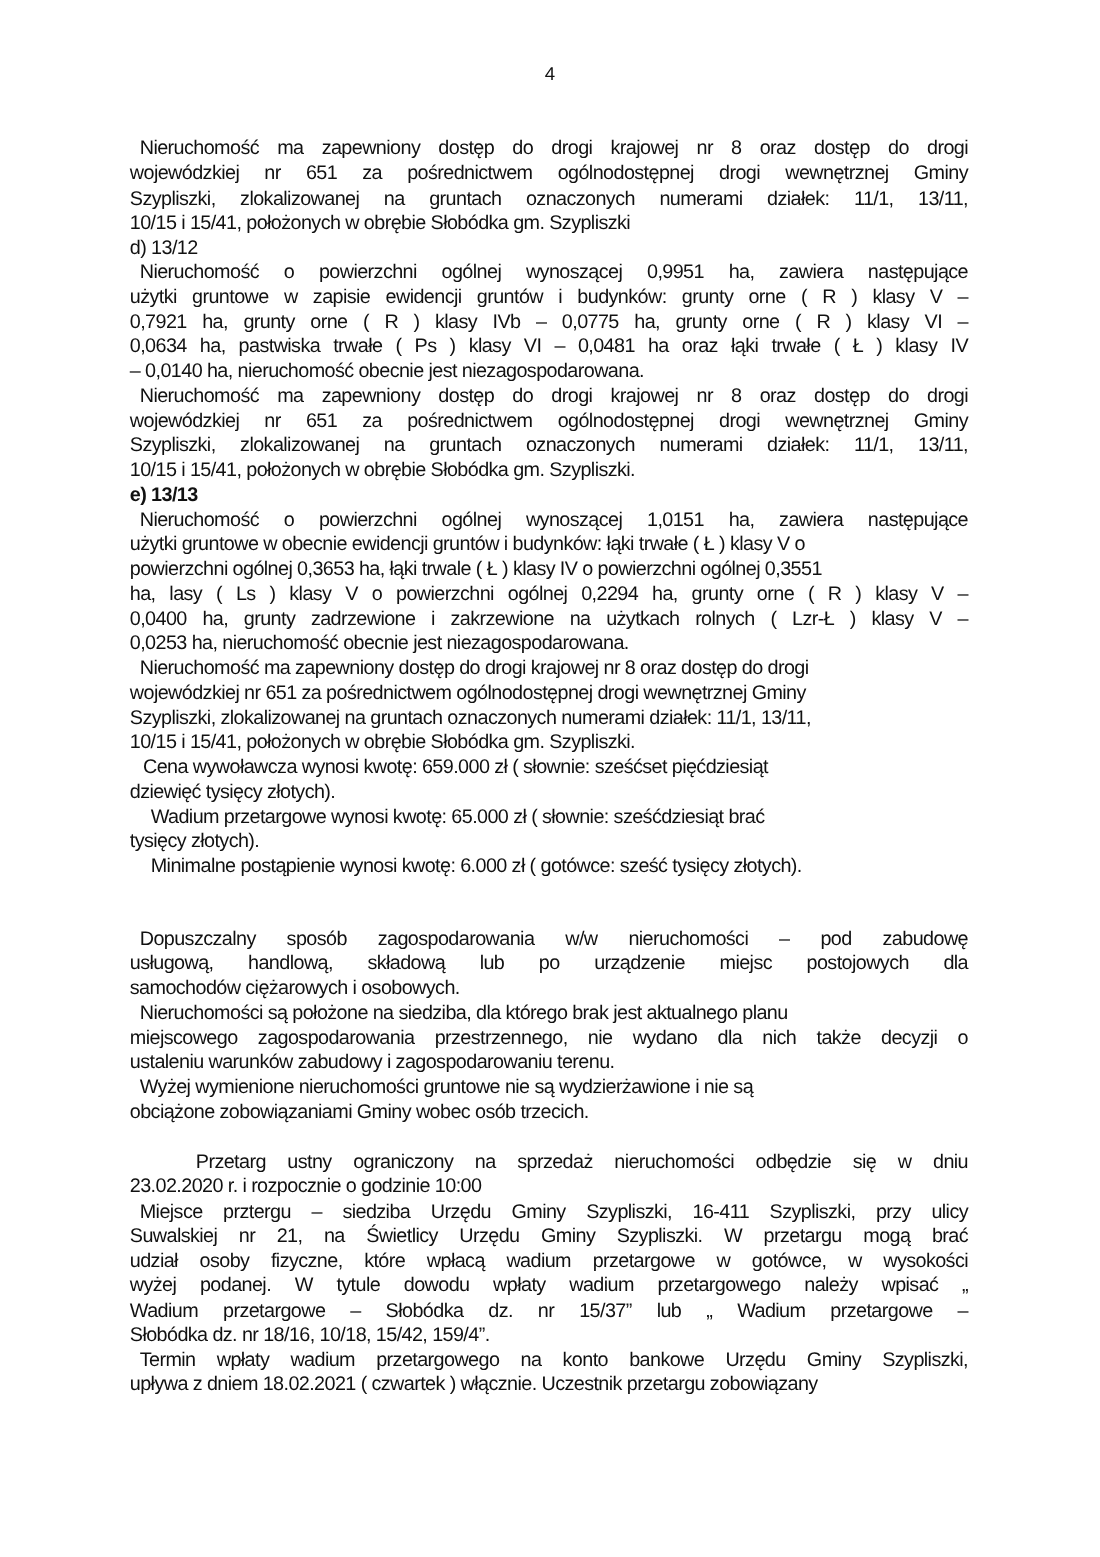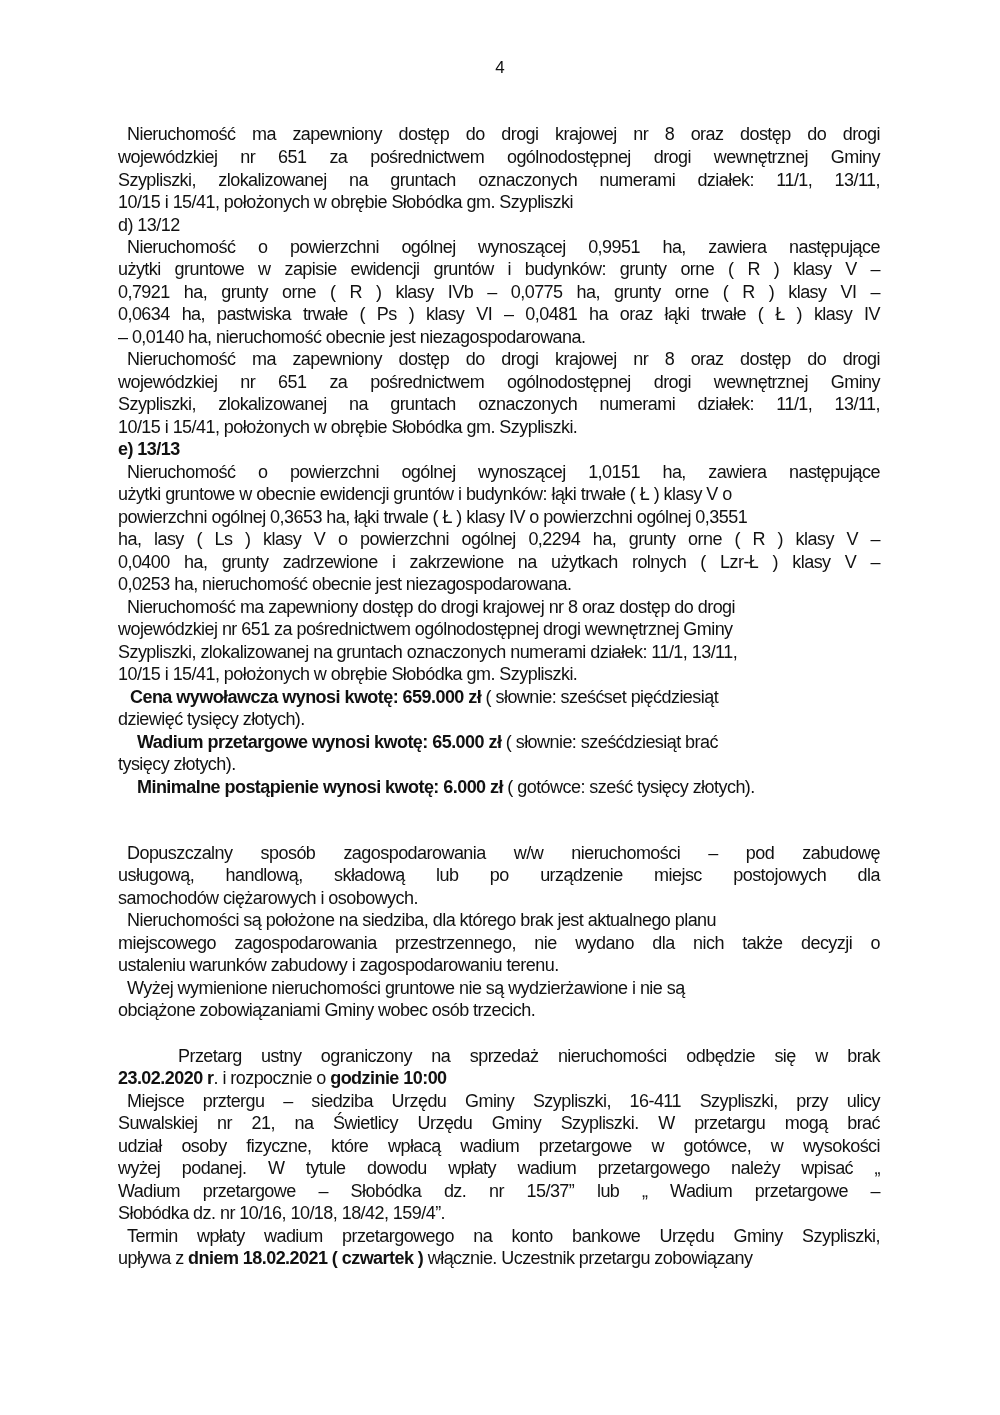--- a/index.html
+++ b/index.html
@@ -4,21 +4,21 @@
 <style>
   html,body{margin:0;padding:0;background:#ffffff;}
   body{width:1000px;height:1415px;position:relative;overflow:hidden;
        font-family:"Liberation Sans",sans-serif;color:#111;}
   .page-num{position:absolute;top:58px;left:0;width:1000px;text-align:center;font-size:17px;}
   .ln{position:absolute;left:118px;width:762px;font-size:18px;line-height:22px;white-space:nowrap;
       letter-spacing:-0.55px;}
   .ln.j{text-align:justify;text-align-last:justify;white-space:normal;}
   .ind{padding-left:9px;width:753px;}
   .ind2{padding-left:60px;width:702px;}
-  b{font-weight:bold;}
+  b{font-weight:normal;}
 </style>
 </head>
 <body>
 
 <div>
   <div class="page-num">4</div>
 
   <div class="ln j ind" style="top:123px">Nieruchomość ma zapewniony dostęp do drogi krajowej nr 8 oraz dostęp do drogi</div>
   <div class="ln j" style="top:146px">wojewódzkiej nr 651 za pośrednictwem ogólnodostępnej drogi wewnętrznej Gminy</div>
   <div class="ln j" style="top:169px">Szypliszki, zlokalizowanej na gruntach oznaczonych numerami działek: 11/1, 13/11,</div>
@@ -55,23 +55,23 @@
 
   <div class="ln j ind" style="top:842px">Dopuszczalny sposób zagospodarowania w/w nieruchomości – pod zabudowę</div>
   <div class="ln j" style="top:864px">usługową, handlową, składową lub po urządzenie miejsc postojowych dla</div>
   <div class="ln" style="top:887px">samochodów ciężarowych i osobowych.</div>
   <div class="ln ind" style="top:909px">Nieruchomości są położone na siedziba, dla którego brak jest aktualnego planu</div>
   <div class="ln j" style="top:932px">miejscowego zagospodarowania przestrzennego, nie wydano dla nich także decyzji o</div>
   <div class="ln" style="top:954px">ustaleniu warunków zabudowy i zagospodarowaniu terenu.</div>
   <div class="ln ind" style="top:977px">Wyżej wymienione nieruchomości gruntowe nie są wydzierżawione i nie są</div>
   <div class="ln" style="top:999px">obciążone zobowiązaniami Gminy wobec osób trzecich.</div>
 
-  <div class="ln j ind2" style="top:1045px">Przetarg ustny ograniczony na sprzedaż nieruchomości odbędzie się w brak</div>
+  <div class="ln j ind2" style="top:1045px">Przetarg ustny ograniczony na sprzedaż nieruchomości odbędzie się w dniu</div>
   <div class="ln" style="top:1067px"><b>23.02.2020 r</b><span>. i rozpocznie o </span><b>godzinie 10:00</b></div>
   <div class="ln j ind" style="top:1090px">Miejsce prztergu – siedziba Urzędu Gminy Szypliszki, 16-411 Szypliszki, przy ulicy</div>
   <div class="ln j" style="top:1112px">Suwalskiej nr 21, na Świetlicy Urzędu Gminy Szypliszki. W przetargu mogą brać</div>
   <div class="ln j" style="top:1135px">udział osoby fizyczne, które wpłacą wadium przetargowe w gotówce, w wysokości</div>
   <div class="ln j" style="top:1157px">wyżej podanej. W tytule dowodu wpłaty wadium przetargowego należy wpisać „</div>
   <div class="ln j" style="top:1180px">Wadium przetargowe – Słobódka  dz. nr  15/37” lub „ Wadium przetargowe –</div>
-  <div class="ln" style="top:1202px">Słobódka dz. nr 10/16, 10/18, 18/42, 159/4”.</div>
+  <div class="ln" style="top:1202px">Słobódka dz. nr 18/16, 10/18, 15/42, 159/4”.</div>
   <div class="ln j ind" style="top:1225px">Termin wpłaty wadium przetargowego na konto bankowe Urzędu Gminy Szypliszki,</div>
   <div class="ln" style="top:1247px"><span>upływa z </span><b>dniem 18.02.2021 ( czwartek )</b><span> włącznie. Uczestnik przetargu zobowiązany</span></div>
 </div>
 
 </body></html>

